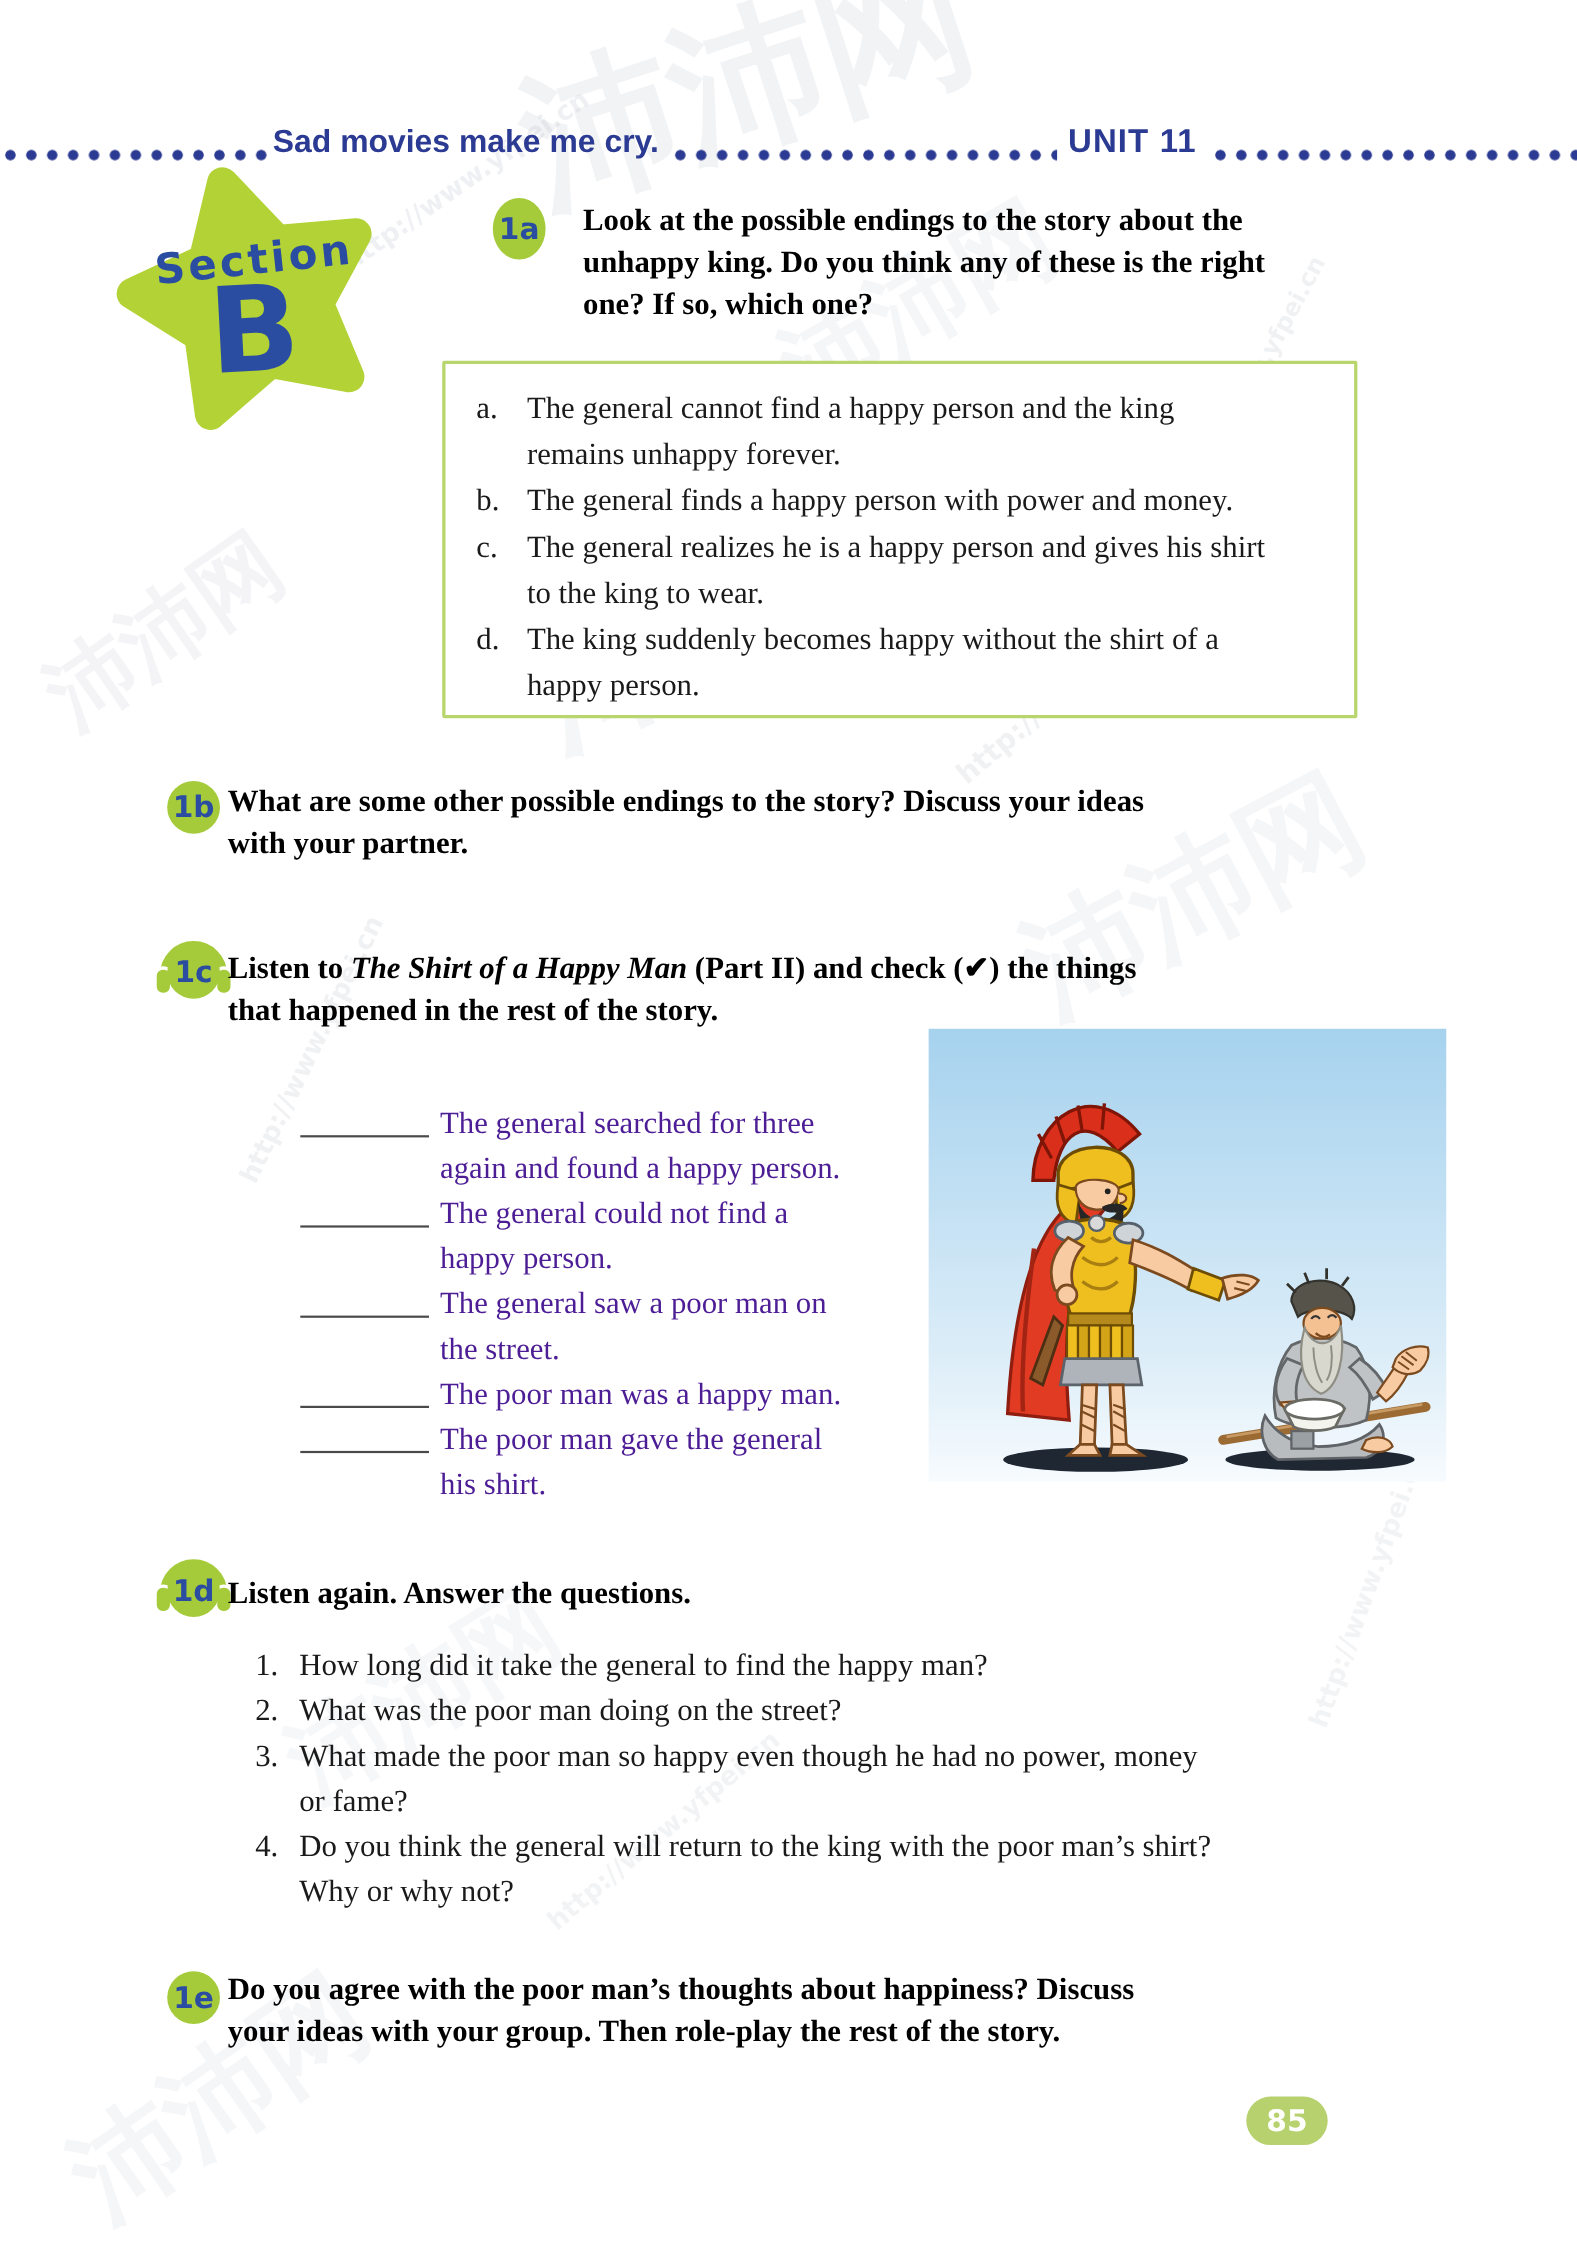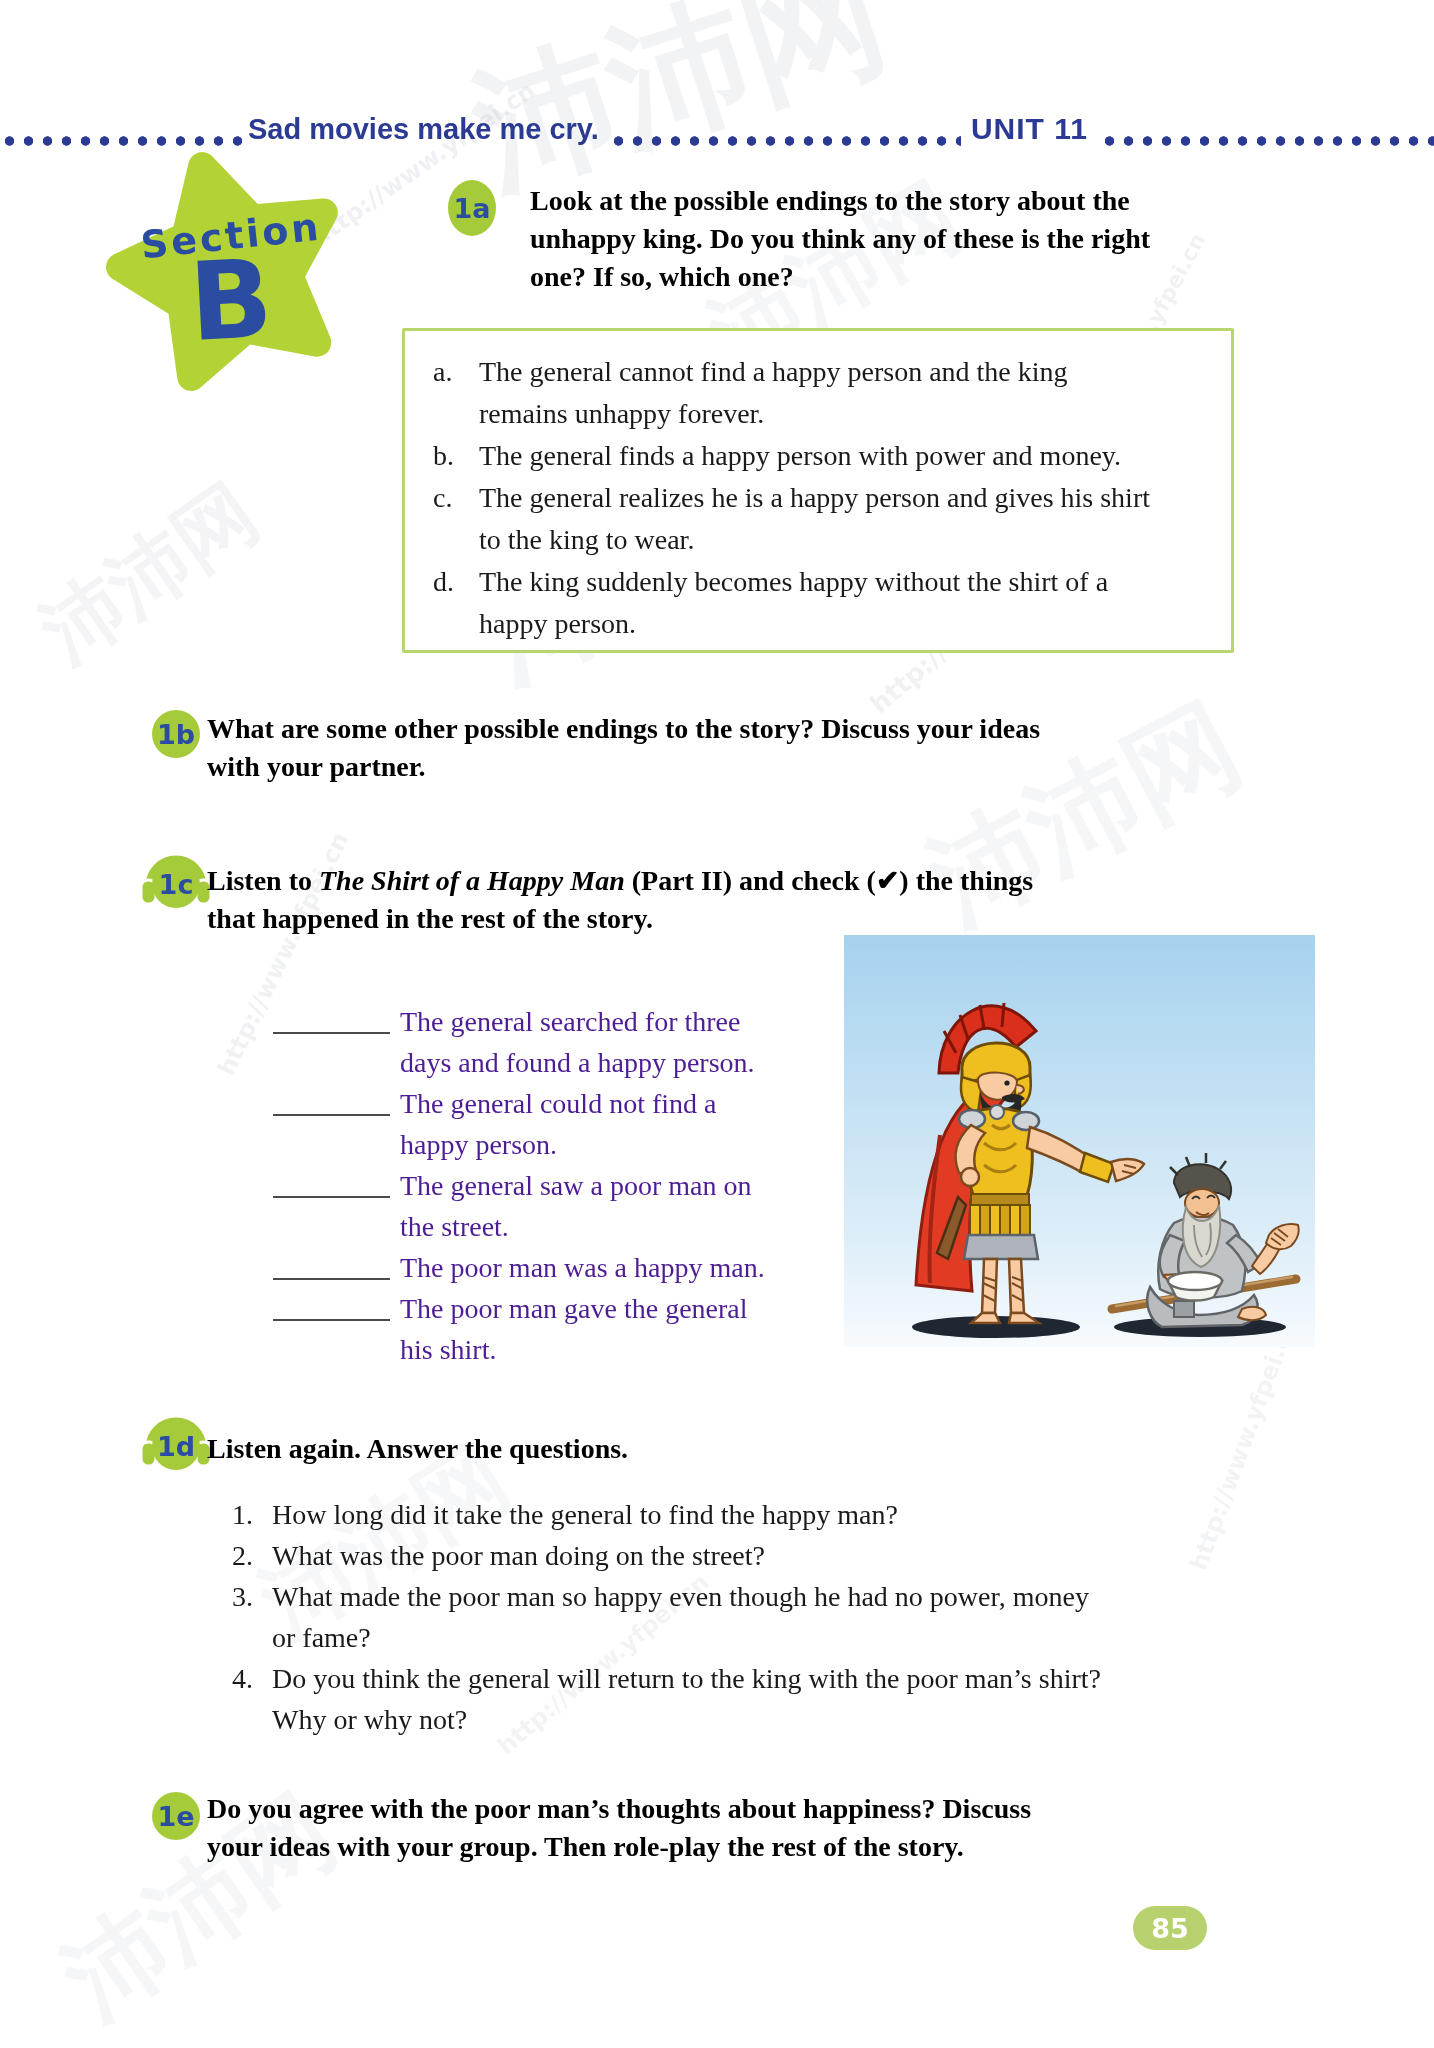--- a/index.html
+++ b/index.html
@@ -149,21 +149,21 @@
   <div class="instr" style="left:207px;top:862px;">
     <div class="list-line"><span>Listen to </span><span style="font-style:italic;">The Shirt of a Happy Man</span><span> (Part II) and check (✔) the things</span></div>
     <div class="list-line">that happened in the rest of the story.</div>
   </div>
 
   <div class="check-list">
     <div class="check-item">
       <div class="blank"></div>
       <div>
         <div class="list-line">The general searched for three</div>
-        <div class="list-line">days and found a happy person.</div>
+        <div class="list-line">again and found a happy person.</div>
       </div>
     </div>
     <div class="check-item">
       <div class="blank"></div>
       <div>
         <div class="list-line">The general could not find a</div>
         <div class="list-line">happy person.</div>
       </div>
     </div>
     <div class="check-item">

